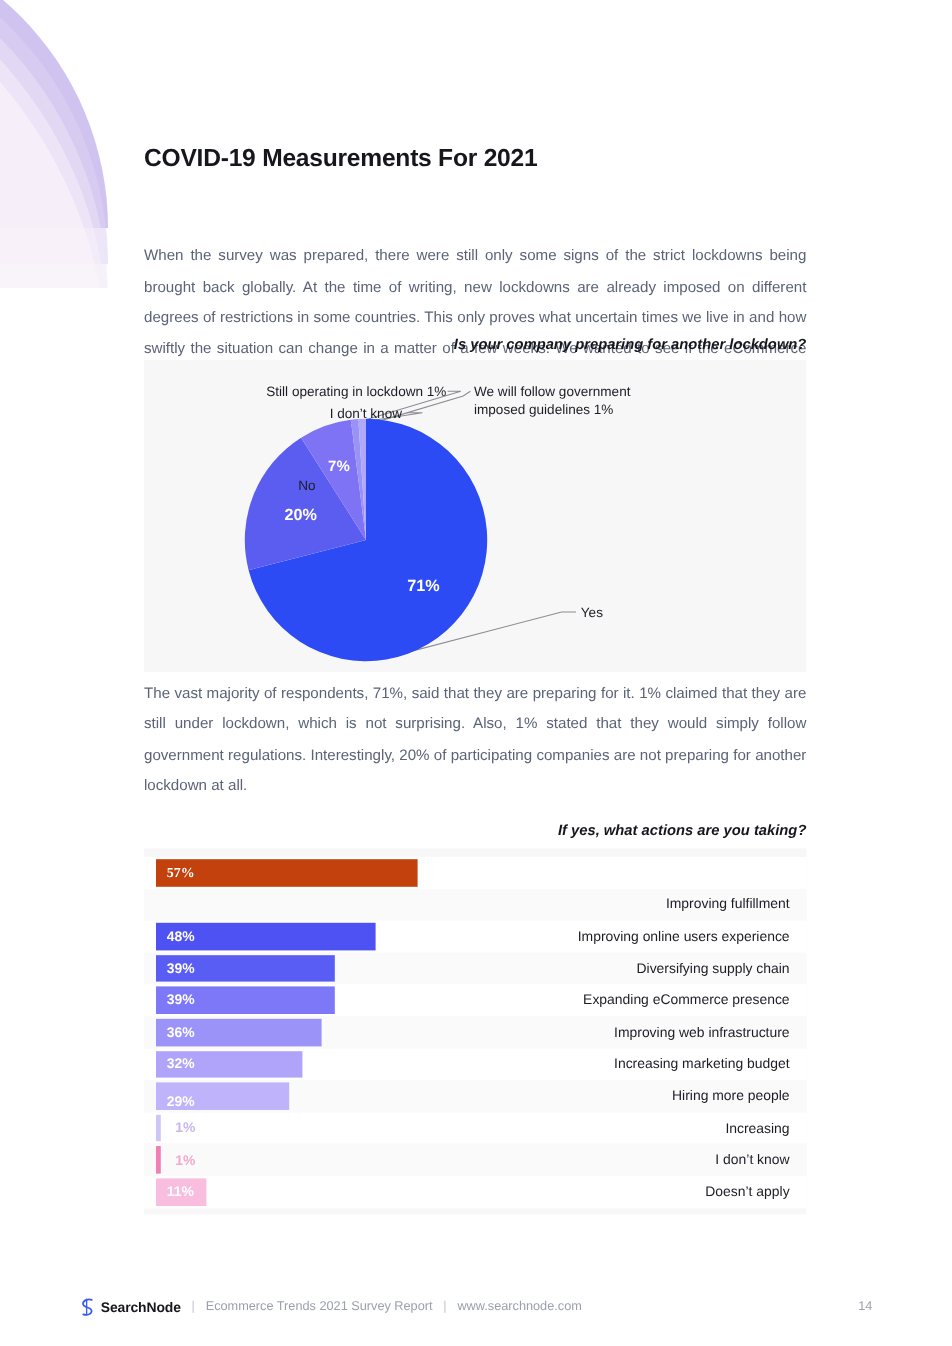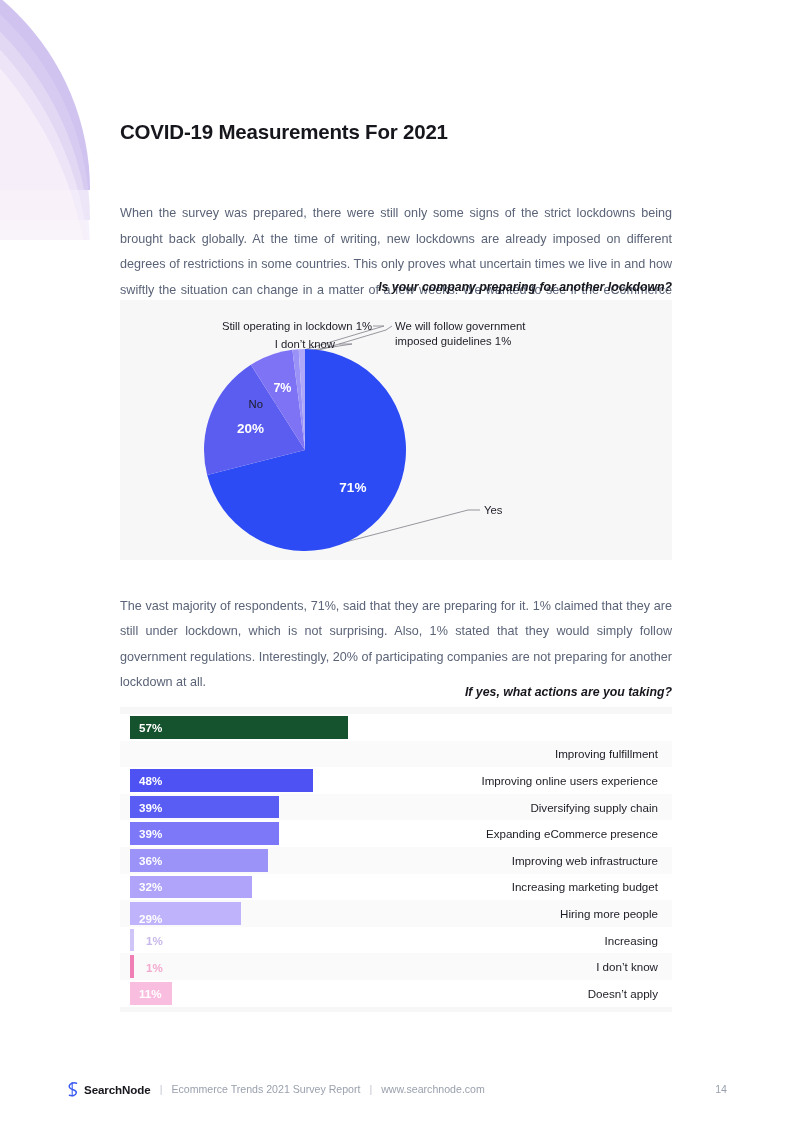--- a/index.html
+++ b/index.html
@@ -47,21 +47,21 @@
   .body-paragraph {
     position: absolute;
     left: 120px;
     width: 552px;
     font-size: 12.6px;
     line-height: 25.5px;
     color: #5a6377;
     text-align: justify;
   }
   #intro-paragraph { top: 155px; margin-top: 46px; }
-  #pie-analysis-paragraph { top: 581px; }
+  #pie-analysis-paragraph { top: 553px; }
 
   .chart-caption {
     position: absolute;
     width: 552px;
     left: 120px;
     text-align: right;
     font-size: 12.3px;
     font-weight: bold;
     font-style: italic;
     color: #16161d;
@@ -240,21 +240,21 @@
     </svg>
   </div>
 
   <p class="body-paragraph" id="pie-analysis-paragraph">The vast majority of respondents, 71%, said that they are preparing for it. 1% claimed that they are still under lockdown, which is not surprising. Also, 1% stated that they would simply follow government regulations. Interestingly, 20% of participating companies are not preparing for another lockdown at all.</p>
 
   <div class="chart-caption" id="bar-caption">If yes, what actions are you taking?</div>
 
   <div id="bar-panel">
       <div class="bar-row odd">
         <div class="bar-track">
-          <div class="bar-fill" style="width: 217.74px; background: #14532d;">
+          <div class="bar-fill" style="width: 217.74px; background: #c2410c; font-family: Liberation Serif, serif;">
             <span class="bar-value">57%</span>
           </div>
         </div>
       </div>
       <div class="bar-row even">
         <div class="bar-track">
           <div class="bar-fill" style="width: 194.82px; background: rgb(42, 67, 244); margin-top: 44px;">
             <span class="bar-value">51%</span>
           </div>
         </div>

